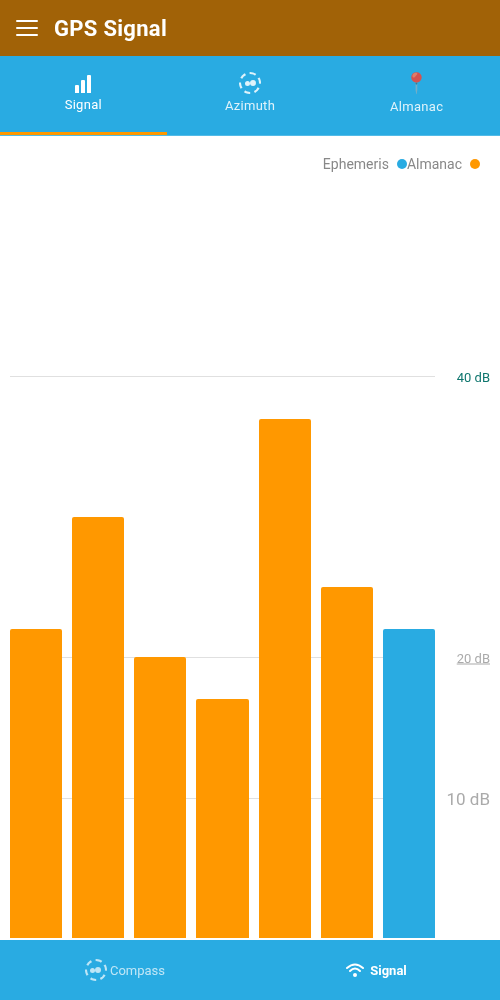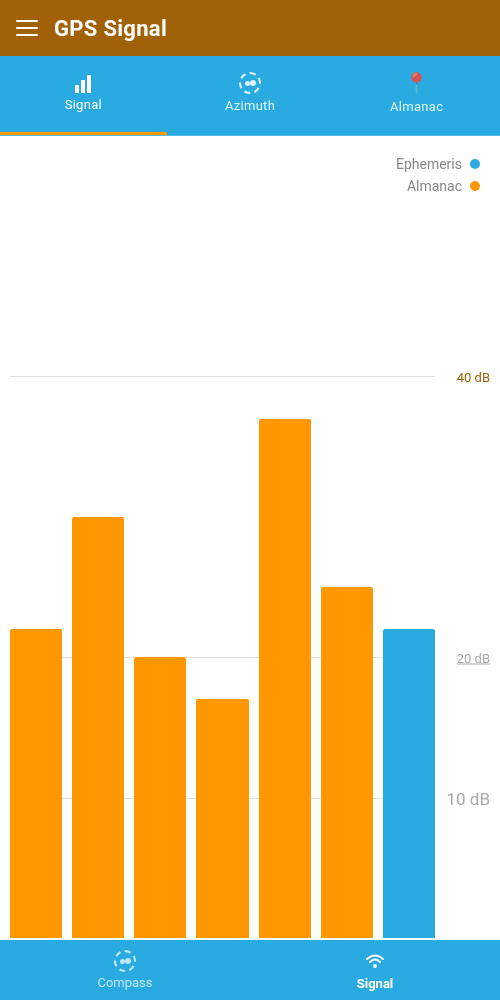--- a/index.html
+++ b/index.html
@@ -77,22 +77,21 @@
       font-size: 13px;
       letter-spacing: 0.3px;
     }
 
     
     .legend {
       position: absolute;
       top: 20px;
       right: 20px;
       display: flex;
-      flex-direction: column;
-      gap: 6px;
+      flex-direction: row;
       align-items: flex-end;
       margin-left: 8px;
     }
     .legend-item {
       display: flex;
       align-items: center;
       gap: 8px;
       font-size: 14px;
       color: #888;
     }
@@ -109,21 +108,21 @@
       left: 0;
       right: 0;
       height: 60px;
       background: #29ABE2;
       display: flex;
       align-items: center;
     }
     .nav-item {
       flex: 1;
       display: flex;
-      flex-direction: column;
+      flex-direction: row;
       align-items: center;
       justify-content: center;
       gap: 3px;
       cursor: pointer;
     }
     .nav-item.active .nav-label {
       color: #fff;
       font-weight: bold;
     }
     .nav-item .nav-label {
@@ -202,21 +201,21 @@
       <span class="legend-dot" style="background:#29ABE2;"></span>
     </div>
     <div class="legend-item">
       <span style="color:#888; font-size:14px;">Almanac</span>
       <span class="legend-dot" style="background:#FF9800;"></span>
     </div>
   </div>
 
   <div style="position:absolute; left:10px; right:10px; top:100px; bottom:0;">
       <div style="position: absolute; left: 0px; right: 55px; bottom: 80%; height: 1px; background: rgb(224, 224, 224);"></div>
-      <div style="position: absolute; right: 0px; bottom: 80%; font-size: 13px; color: #a16207; transform: translateY(50%); white-space: nowrap;">40 dB</div>
+      <div style="position: absolute; right: 0px; bottom: 80%; font-size: 13px; color: #0f766e; transform: translateY(50%); white-space: nowrap;">40 dB</div>
       <div style="position: absolute; left: 0px; right: 55px; bottom: 40%; height: 1px; background: rgb(224, 224, 224);"></div>
       <div style="position: absolute; right: 0px; bottom: 40%; font-size: 13px; color: rgb(170, 170, 170); transform: translateY(50%); white-space: nowrap; text-decoration: underline;">20 dB</div>
       <div style="position: absolute; left: 0px; right: 55px; bottom: 20%; height: 1px; background: rgb(224, 224, 224);"></div>
       <div style="position: absolute; right: 0px; bottom: 20%; font-size: 17px; color: rgb(170, 170, 170); transform: translateY(50%); white-space: nowrap;">10 dB</div>
       <div style="position: absolute; inset: 0px 55px 0px 0px; display: flex; align-items: flex-end; gap: 10px; padding-bottom: 2px;">
         <div style="flex: 1 1 0%; height: 44%; background: rgb(255, 152, 0); border-radius: 2px 2px 0px 0px;"></div>
         <div style="flex: 1 1 0%; height: 60%; background: rgb(255, 152, 0); border-radius: 2px 2px 0px 0px;"></div>
         <div style="flex: 1 1 0%; height: 40%; background: rgb(255, 152, 0); border-radius: 2px 2px 0px 0px;"></div>
         <div style="flex: 1 1 0%; height: 34%; background: rgb(255, 152, 0); border-radius: 2px 2px 0px 0px;"></div>
         <div style="flex: 1 1 0%; height: 74%; background: rgb(255, 152, 0); border-radius: 2px 2px 0px 0px;"></div>

